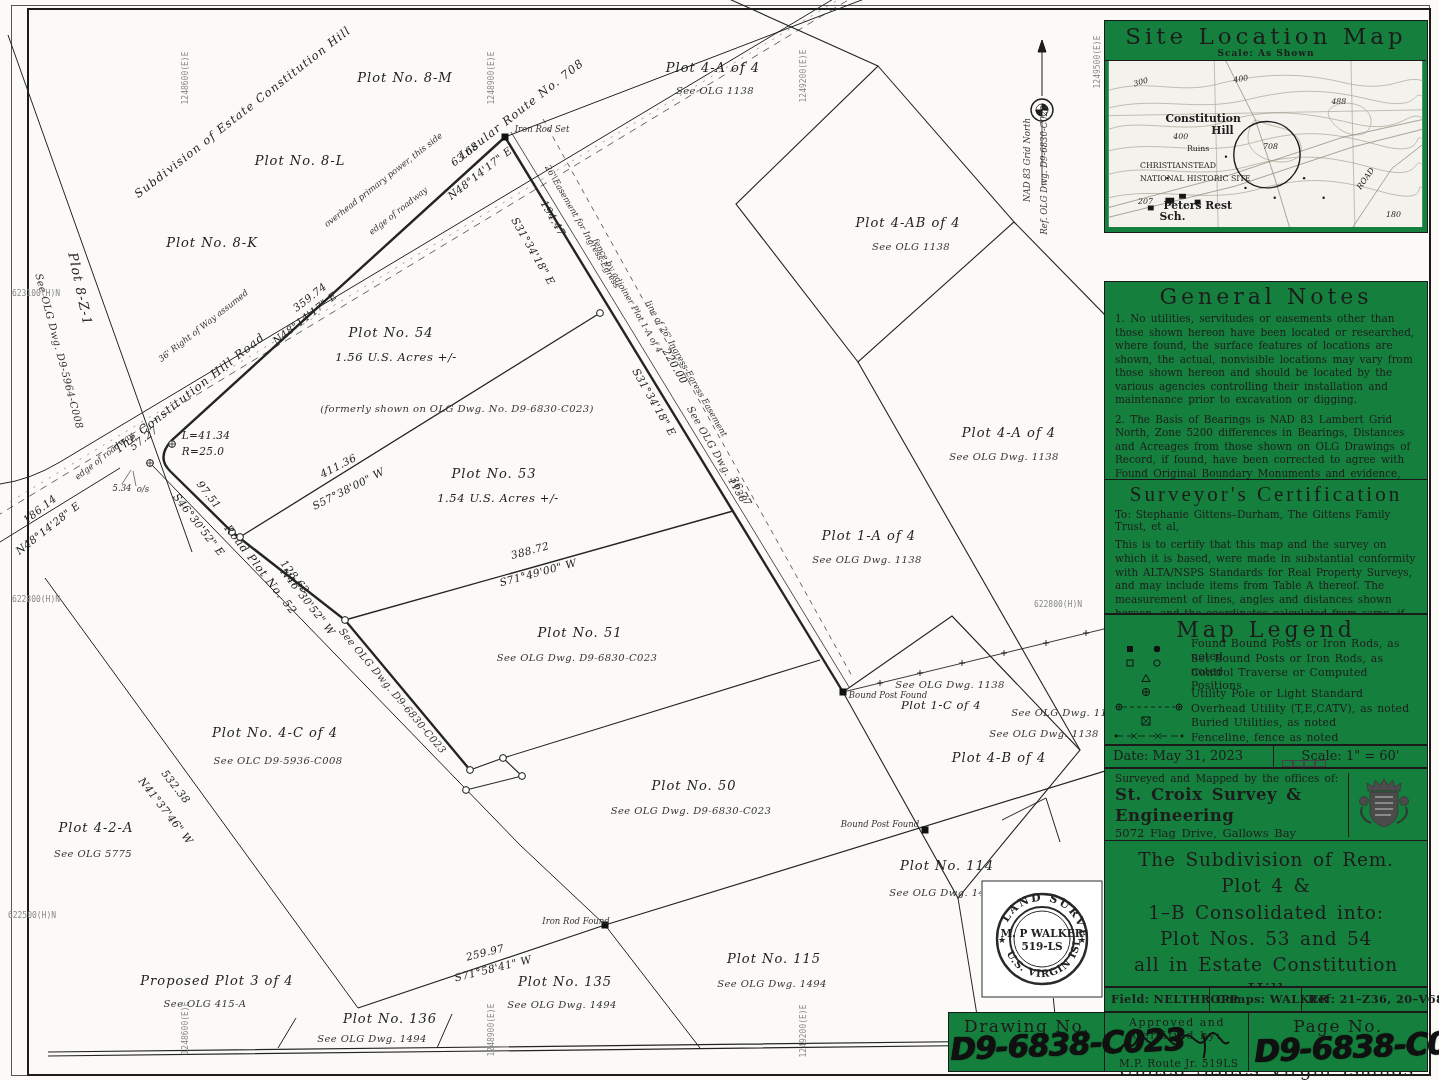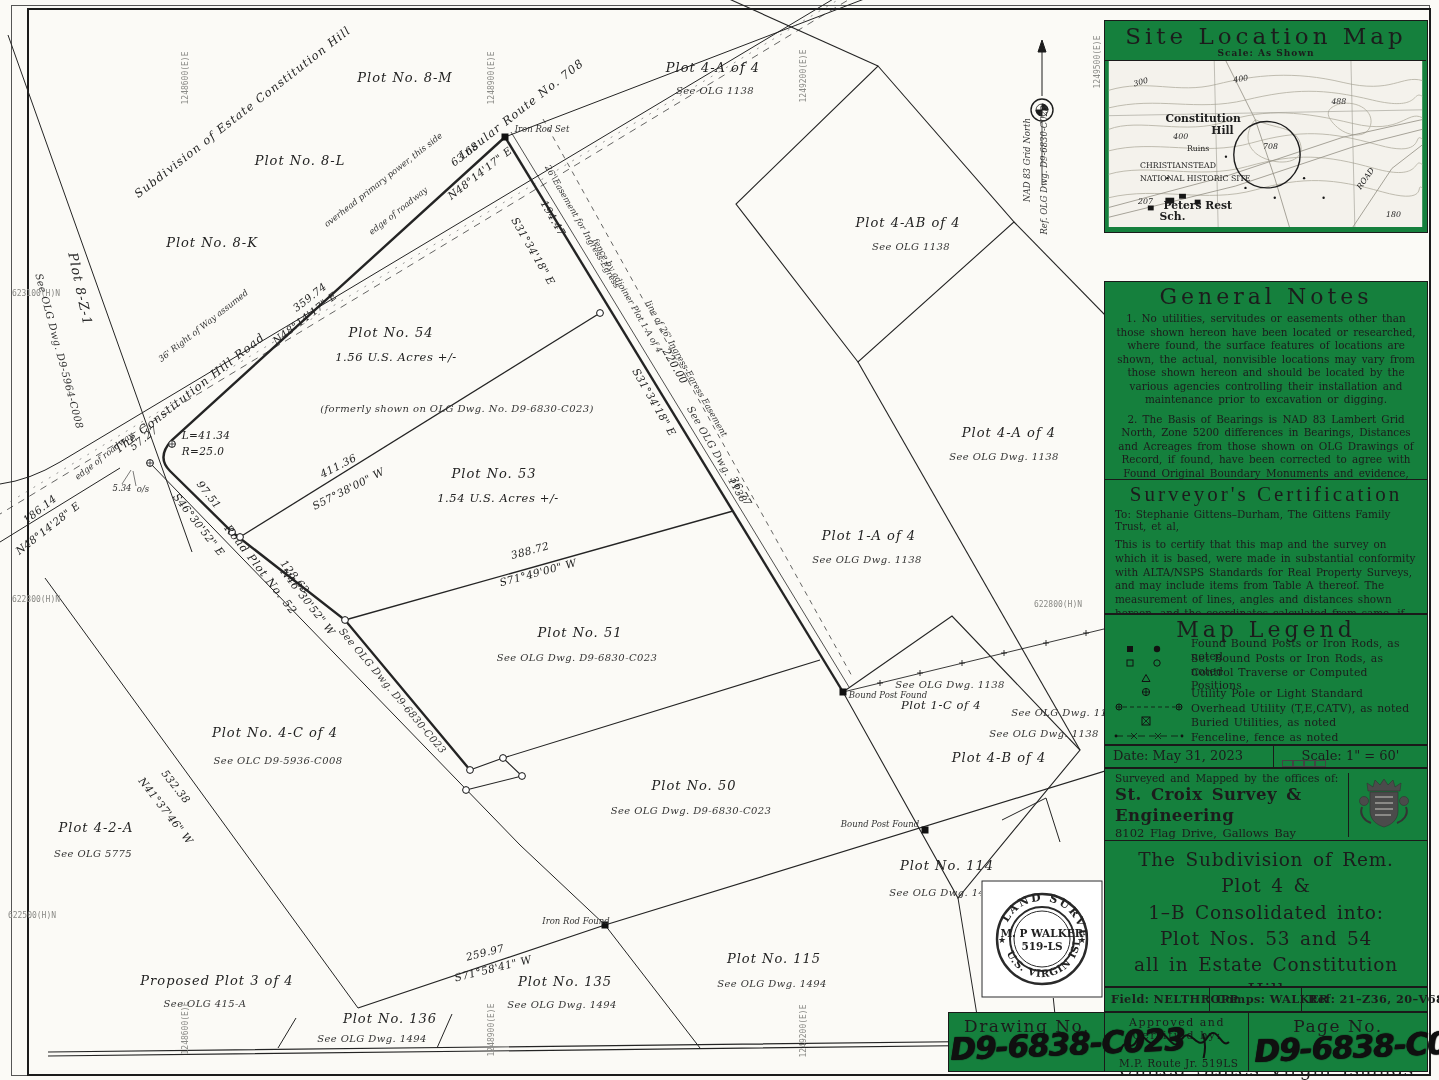--- a/index.html
+++ b/index.html
@@ -16,21 +16,21 @@
   .ml-road{font-size:11.5px;font-style:italic;fill:#222;letter-spacing:1.2px;}
   .ml-road2{font-size:11px;font-style:italic;fill:#222;letter-spacing:1px;}
   .ml-tiny{font-size:8.5px;font-style:italic;fill:#333;}
   .ml-grid{font-size:8px;fill:#8a8a86;font-family:"DejaVu Sans Mono","Liberation Mono",monospace;}
 
   
   .pbox{position:absolute;background:#15803d;border:1.6px solid #1a1a1a;box-sizing:border-box;}
   .ptitle{text-align:center;font-size:23px;letter-spacing:4px;padding-top:3px;line-height:1.05;}
   .psub{text-align:center;font-size:9px;font-weight:bold;letter-spacing:1px;}
   .notes{padding:4px 10px 0 10px;font-size:10.4px;line-height:1.3;}
-  .notes p{margin:0 0 6px 0;text-align:center;word-spacing:2px;}
+  .notes p{margin:0 0 6px 0;text-align:left;word-spacing:2px;}
   .cert-body{padding:2px 10px;font-size:10.4px;line-height:1.32;word-spacing:1.5px;}
   .cert-to{padding:3px 10px 6px 10px;font-size:10.4px;word-spacing:1.5px;}
   .cert-sign{display:flex;justify-content:space-between;padding:4px 12px 0 12px;font-size:11px;}
   .legend-rows{padding:2px 8px;}
   .legend-row{display:flex;align-items:center;height:14.5px;}
   .legend-row .sym{width:78px;flex:0 0 78px;}
   .legend-row .lbl{font-size:10.8px;letter-spacing:.2px;word-spacing:1px;}
   .daterow{display:flex;}
   .daterow .cell{box-sizing:border-box;padding:2px 8px;font-size:13px;}
   .scale-cell{border-left:1.6px solid #1a1a1a;flex:1;text-align:center;font-size:12px;position:relative;}
@@ -444,21 +444,21 @@
           <i></i>
           <i></i>
           <i></i>
         </span>
     </div>
   </div>
 
   <div class="pbox firm" style="left:1104px;top:768px;width:324px;height:88px;">
     <div class="l0">Surveyed and Mapped by the offices of:</div>
     <div class="l1">St. Croix Survey &amp; Engineering</div>
-    <div class="l2">8102 Flag Drive, Gallows Bay</div>
+    <div class="l2">5072 Flag Drive, Gallows Bay</div>
     <div class="l3">Christiansted, V.I. 00820</div>
     <div class="l4"><span>Tlf.:340.773.5577</span>&nbsp;&nbsp;
       <b>www.stxsurvey.com</b></div>
     <div class="crest">
       <svg width="58" height="58" viewBox="0 0 58 58">
         <g fill="#4b4b4b" stroke="#333" stroke-width=".6">
           <path d="M29,6 L33,12 L38,7 L40,14 L46,10 L45,18 L13,18 L12,10 L18,14 L20,7 L25,12 Z"></path>
           <path d="M15,19 H43 V38 C43,47 36,52 29,54 C22,52 15,47 15,38 Z"></path>
           <circle cx="9" cy="28" r="4.5"></circle>
             <circle cx="49" cy="28" r="4.5"></circle>

